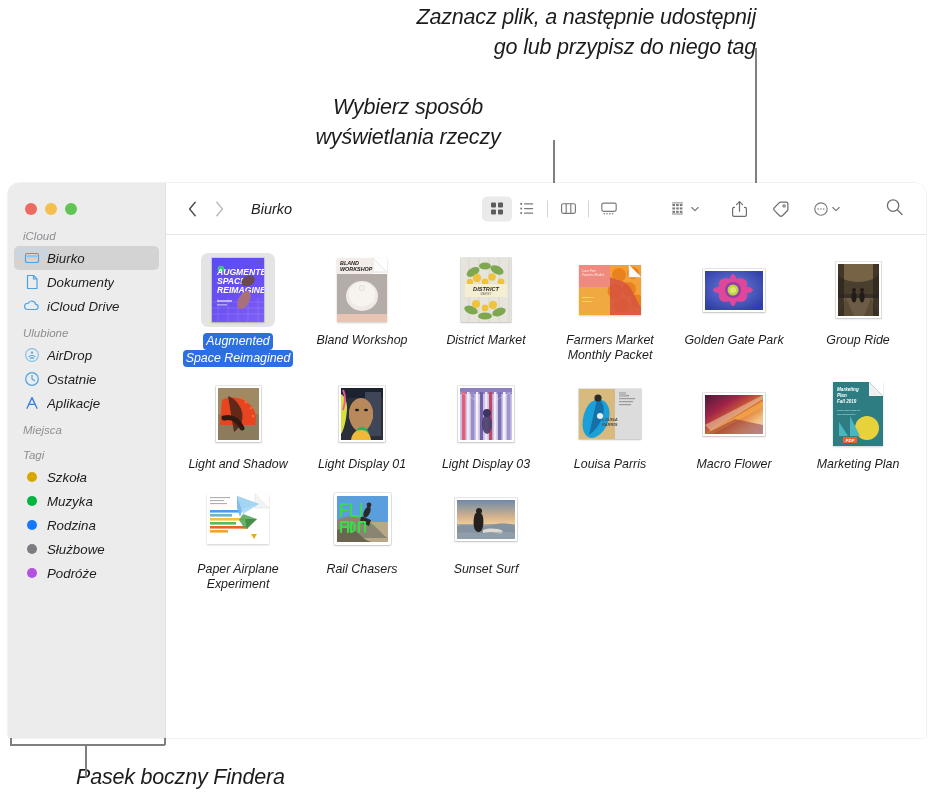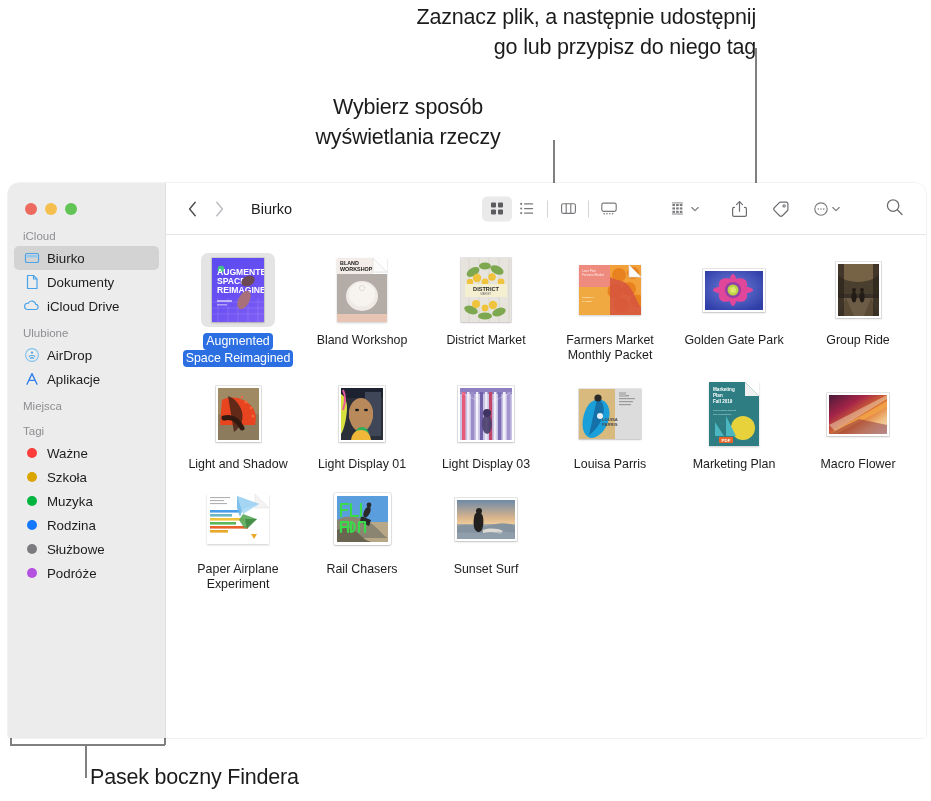--- a/index.html
+++ b/index.html
@@ -2,34 +2,34 @@
 <html><head>
 <meta charset="utf-8">
 <style>
   * { box-sizing: border-box; margin: 0; padding: 0; }
   html, body {
     width: 931px; height: 801px;
     background: #ffffff;
     font-family: "Liberation Sans", sans-serif;
     overflow: hidden;
   }
-  #stage { position: relative; width: 931px; height: 801px; }
+  #stage { position: relative; width: 931px; height: 801px; font-style: italic; }
 
   
   .callout-text {
     position: absolute;
     font-size: 21.5px;
     line-height: 30px;
     color: #1c1c1c;
     letter-spacing: -0.2px;
     white-space: pre-line;
   }
   #callout-share { top: 2px; left: 262px; width: 494px; text-align: right; }
   #callout-view  { top: 92px; left: 268px; width: 280px; text-align: center; }
-  #callout-sidebar { top: 762px; left: 90px; text-align: left; }
+  #callout-sidebar { top: 762px; left: 76px; text-align: left; }
 
   
   .leader { position: absolute; background: #808080; }
   .vline { width: 1.6px; }
   .hline { height: 1.6px; }
 
   
   #finder-window {
     position: absolute;
     left: 8px; top: 183px;
@@ -226,43 +226,46 @@
           <svg width="16" height="16" viewBox="0 0 16 16">
             <circle cx="8" cy="8" r="6.4" fill="none" stroke="#7fc2ee" stroke-width="1.1"></circle>
             <path d="M5.2 9.6a3.6 3.6 0 0 1 5.6 0" fill="none" stroke="#4aa3e8" stroke-width="1.1" stroke-linecap="round"></path>
             <path d="M6.5 11.3a2 2 0 0 1 3 0" fill="none" stroke="#4aa3e8" stroke-width="1.1" stroke-linecap="round"></path>
             <circle cx="8" cy="5.6" r="1.1" fill="#4aa3e8"></circle>
           </svg>
         </span>
         <span class="sb-label">AirDrop</span>
       </div>
 
+      <div class="sb-item">
+        <span class="sb-icon">
+          <svg width="16" height="16" viewBox="0 0 16 16">
+            <circle cx="8" cy="8" r="6.3" fill="none" stroke="#4aa3e8" stroke-width="1.2"></circle>
+            <path d="M8 4.3V8l2.6 1.7" fill="none" stroke="#4aa3e8" stroke-width="1.2" stroke-linecap="round"></path>
+          </svg>
+        </span>
+        <span class="sb-label">Ostatnie</span>
+      </div>
 
       <div class="sb-item">
         <span class="sb-icon">
           <svg width="16" height="16" viewBox="0 0 16 16">
             <path d="M3 13.2 8 2.6l2.1 4.5" fill="none" stroke="#2f7fe8" stroke-width="1.35" stroke-linecap="round" stroke-linejoin="round"></path>
             <path d="M13 13.2 10.4 7.7" fill="none" stroke="#2f7fe8" stroke-width="1.35" stroke-linecap="round"></path>
             <path d="M5.4 9.3h5.2" fill="none" stroke="#2f7fe8" stroke-width="1.35" stroke-linecap="round"></path>
           </svg>
         </span>
         <span class="sb-label">Aplikacje</span>
       </div>
 
 
       <div class="sb-section">Miejsca</div>
 
       <div class="sb-section">Tagi</div>
 
-      <div class="sb-item">
-        <span class="sb-icon">
-          <span class="tag-dot" style="background:#fc3d39"></span>
-        </span>
-        <span class="sb-label">Ważne</span>
-      </div>
       <div class="sb-item">
         <span class="sb-icon">
           <span class="tag-dot" style="background:#dba500"></span>
         </span>
         <span class="sb-label">Szkoła</span>
       </div>
       <div class="sb-item">
         <span class="sb-icon">
           <span class="tag-dot" style="background:#00b43d"></span>
         </span>
@@ -669,64 +672,64 @@
                 </g>
                 <rect x="40" y="3" width="7" height="5" fill="#b8b8b8"></rect>
               </svg>
             </div>
           </div>
           <div class="file-label"><span>Louisa Parris</span></div>
         </div>
 
         <div class="file-cell">
           <div class="thumb-wrap">
-            <div class="thumb doc" style="width:50px;height:64px;">
-              <svg width="50" height="64" viewBox="0 0 50 64">
-                <path d="M0 0h36l14 14v50H0z" fill="#2d7d82"></path>
-                <path d="M36 0l14 14H36z" fill="#f0f0f0"></path>
-                <g fill="#ffffff" font-family="Liberation Sans, sans-serif" font-size="4.6" font-weight="bold">
-                  <text x="4" y="9">Marketing</text>
-                  <text x="4" y="15">Plan</text>
-                  <text x="4" y="21">Fall 2019</text>
-                </g>
-                <g fill="#bfe0e2" font-family="Liberation Sans, sans-serif" font-size="2.4">
-                  <text x="4" y="29">Lorem ipsum dolor sit</text>
-                  <text x="4" y="33">amet consectetur</text>
-                </g>
-                <circle cx="34" cy="46" r="12" fill="#e8d23c"></circle>
-                <path d="M6 54V40l9 14zM17 54V34l10 20z" fill="#4bb6c0"></path>
-                <rect x="10" y="55" width="14" height="6" fill="#e8642a"></rect>
-                <text x="17" y="60" text-anchor="middle" fill="#ffffff" font-family="Liberation Sans, sans-serif" font-size="4.4" font-weight="bold">PDF</text>
-              </svg>
-            </div>
-          </div>
-          <div class="file-label"><span>Marketing Plan</span></div>
-        </div>
-
-        <div class="file-cell">
-          <div class="thumb-wrap">
             <div class="thumb" style="width:62px;height:43px;border:2px solid #fff;">
               <svg width="58" height="39" viewBox="0 0 58 39">
                 <defs>
                   <linearGradient id="mf" x1="0" y1="0" x2="1" y2="1">
                     <stop offset="0%" stop-color="#4a1a3a"></stop>
                     <stop offset="30%" stop-color="#a32448"></stop>
                     <stop offset="58%" stop-color="#e07a30"></stop>
                     <stop offset="78%" stop-color="#f0c084"></stop>
                     <stop offset="100%" stop-color="#e8e0d0"></stop>
                   </linearGradient>
                 </defs>
                 <rect width="58" height="39" fill="url(#mf)"></rect>
                 <path d="M0 39L58 6v6L8 39z" fill="#f2a54a" opacity="0.85"></path>
                 <path d="M0 30L58 0v4L6 36z" fill="#efd9b8" opacity="0.5"></path>
                 <path d="M0 39L30 24 58 30v9z" fill="#7a1f3c" opacity="0.45"></path>
               </svg>
             </div>
           </div>
           <div class="file-label"><span>Macro Flower</span></div>
+        </div>
+
+        <div class="file-cell">
+          <div class="thumb-wrap">
+            <div class="thumb doc" style="width:50px;height:64px;">
+              <svg width="50" height="64" viewBox="0 0 50 64">
+                <path d="M0 0h36l14 14v50H0z" fill="#2d7d82"></path>
+                <path d="M36 0l14 14H36z" fill="#f0f0f0"></path>
+                <g fill="#ffffff" font-family="Liberation Sans, sans-serif" font-size="4.6" font-weight="bold">
+                  <text x="4" y="9">Marketing</text>
+                  <text x="4" y="15">Plan</text>
+                  <text x="4" y="21">Fall 2019</text>
+                </g>
+                <g fill="#bfe0e2" font-family="Liberation Sans, sans-serif" font-size="2.4">
+                  <text x="4" y="29">Lorem ipsum dolor sit</text>
+                  <text x="4" y="33">amet consectetur</text>
+                </g>
+                <circle cx="34" cy="46" r="12" fill="#e8d23c"></circle>
+                <path d="M6 54V40l9 14zM17 54V34l10 20z" fill="#4bb6c0"></path>
+                <rect x="10" y="55" width="14" height="6" fill="#e8642a"></rect>
+                <text x="17" y="60" text-anchor="middle" fill="#ffffff" font-family="Liberation Sans, sans-serif" font-size="4.4" font-weight="bold">PDF</text>
+              </svg>
+            </div>
+          </div>
+          <div class="file-label"><span>Marketing Plan</span></div>
         </div>
 
         <div class="file-cell">
           <div class="thumb-wrap">
             <div class="thumb doc" style="width:62px;height:50px;">
               <svg width="62" height="50" viewBox="0 0 62 50">
                 <path d="M0 0h48l14 14v36H0z" fill="#ffffff"></path>
                 <path d="M48 0l14 14H48z" fill="#f3f3f3" stroke="#e2e2e2" stroke-width="0.6"></path>
                 <g fill="#b0b0b0">
                   <rect x="3" y="3" width="20" height="1.1"></rect>

